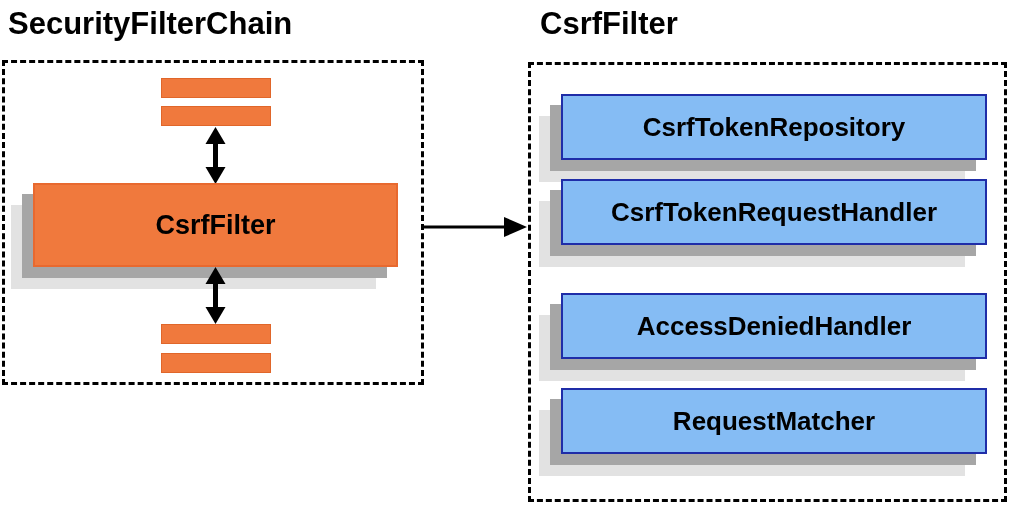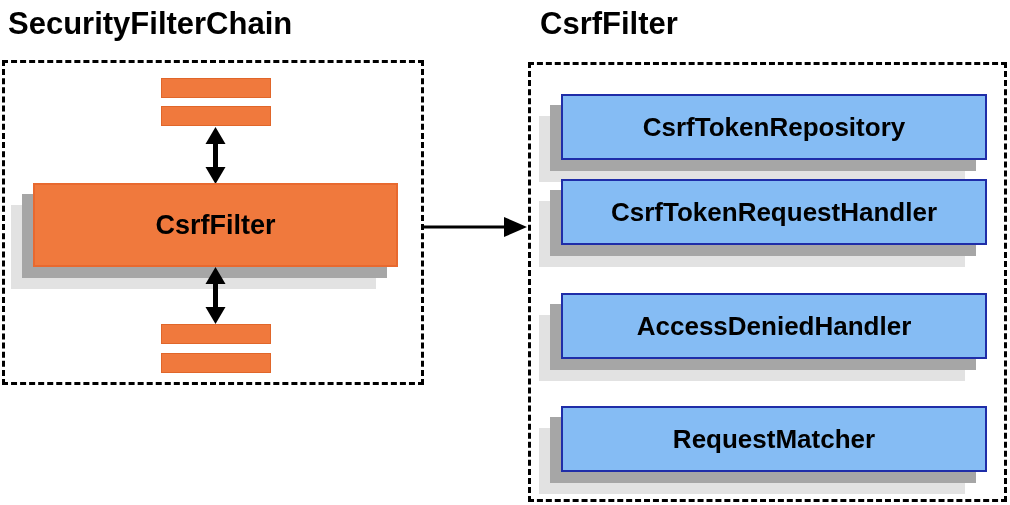--- a/index.html
+++ b/index.html
@@ -124,17 +124,17 @@
   </div>
 
   <div class="blue-box" style="top:179px;">
     <span class="blue-box-label">CsrfTokenRequestHandler</span>
   </div>
 
   <div class="blue-box" style="top:293px;">
     <span class="blue-box-label">AccessDeniedHandler</span>
   </div>
 
-  <div class="blue-box" style="top:406px;">
+  <div class="blue-box" style="top:388px;">
     <span class="blue-box-label">RequestMatcher</span>
   </div>
 
 </div>
 
 </body></html>

